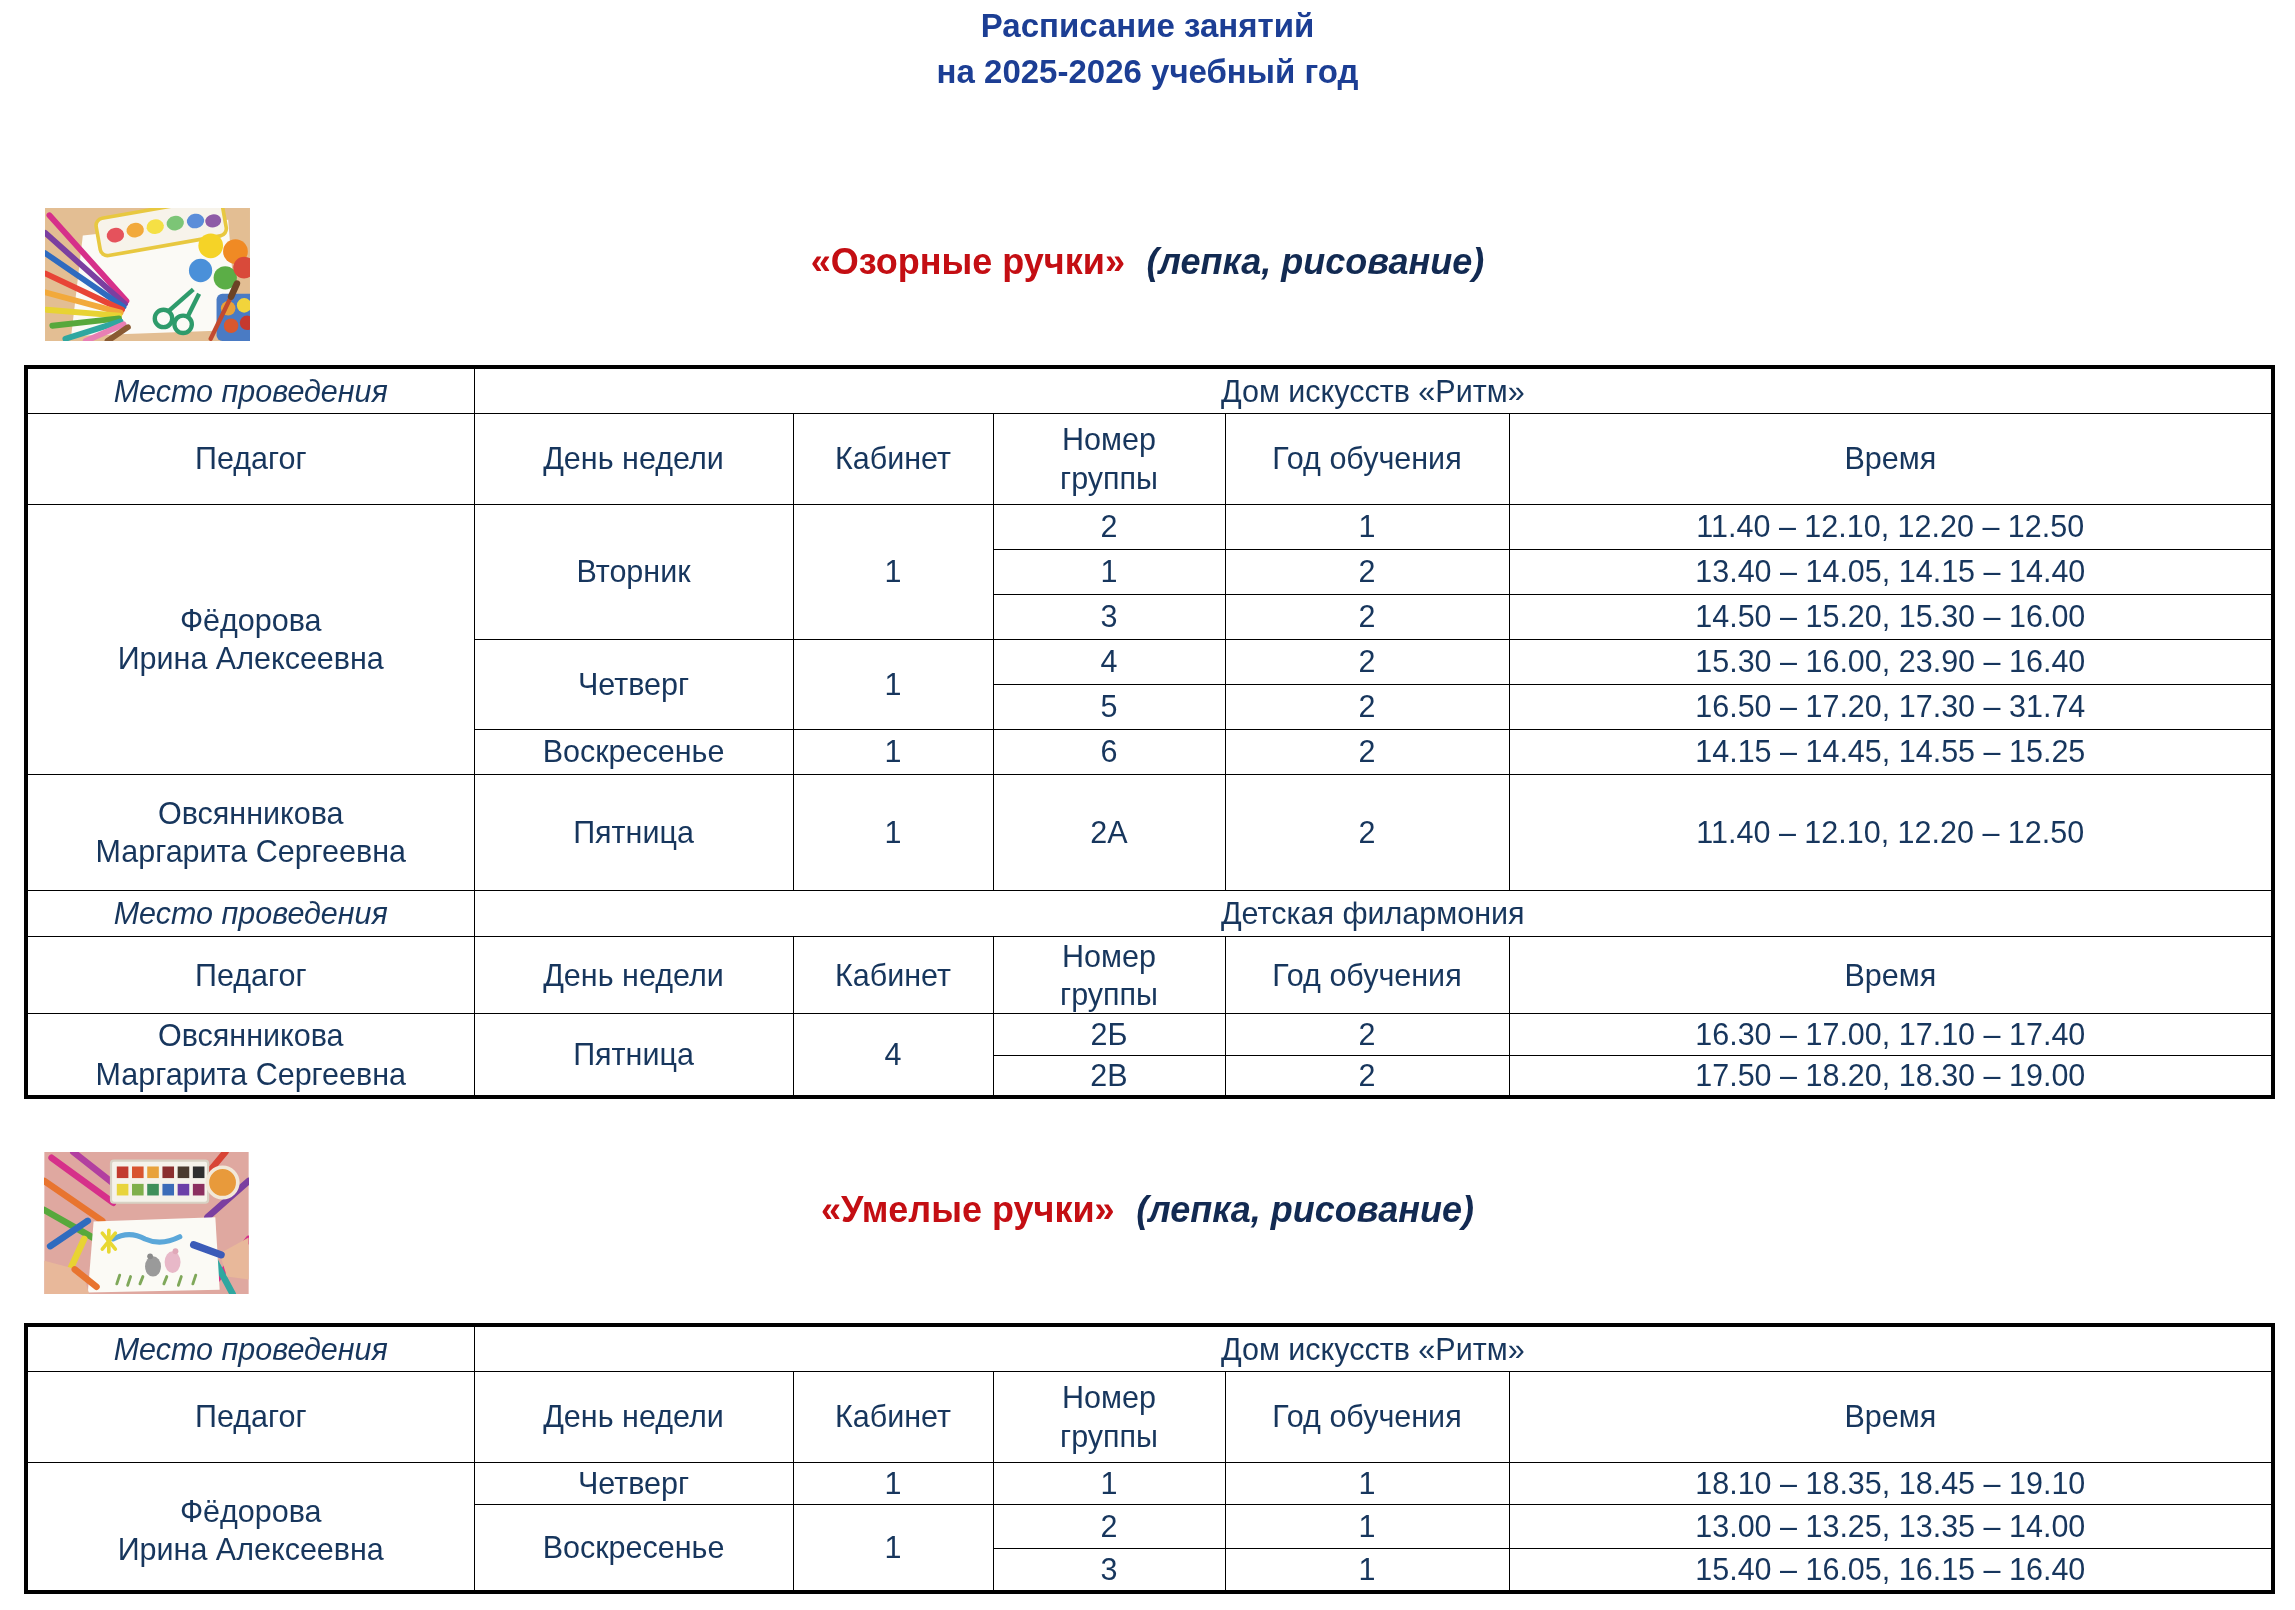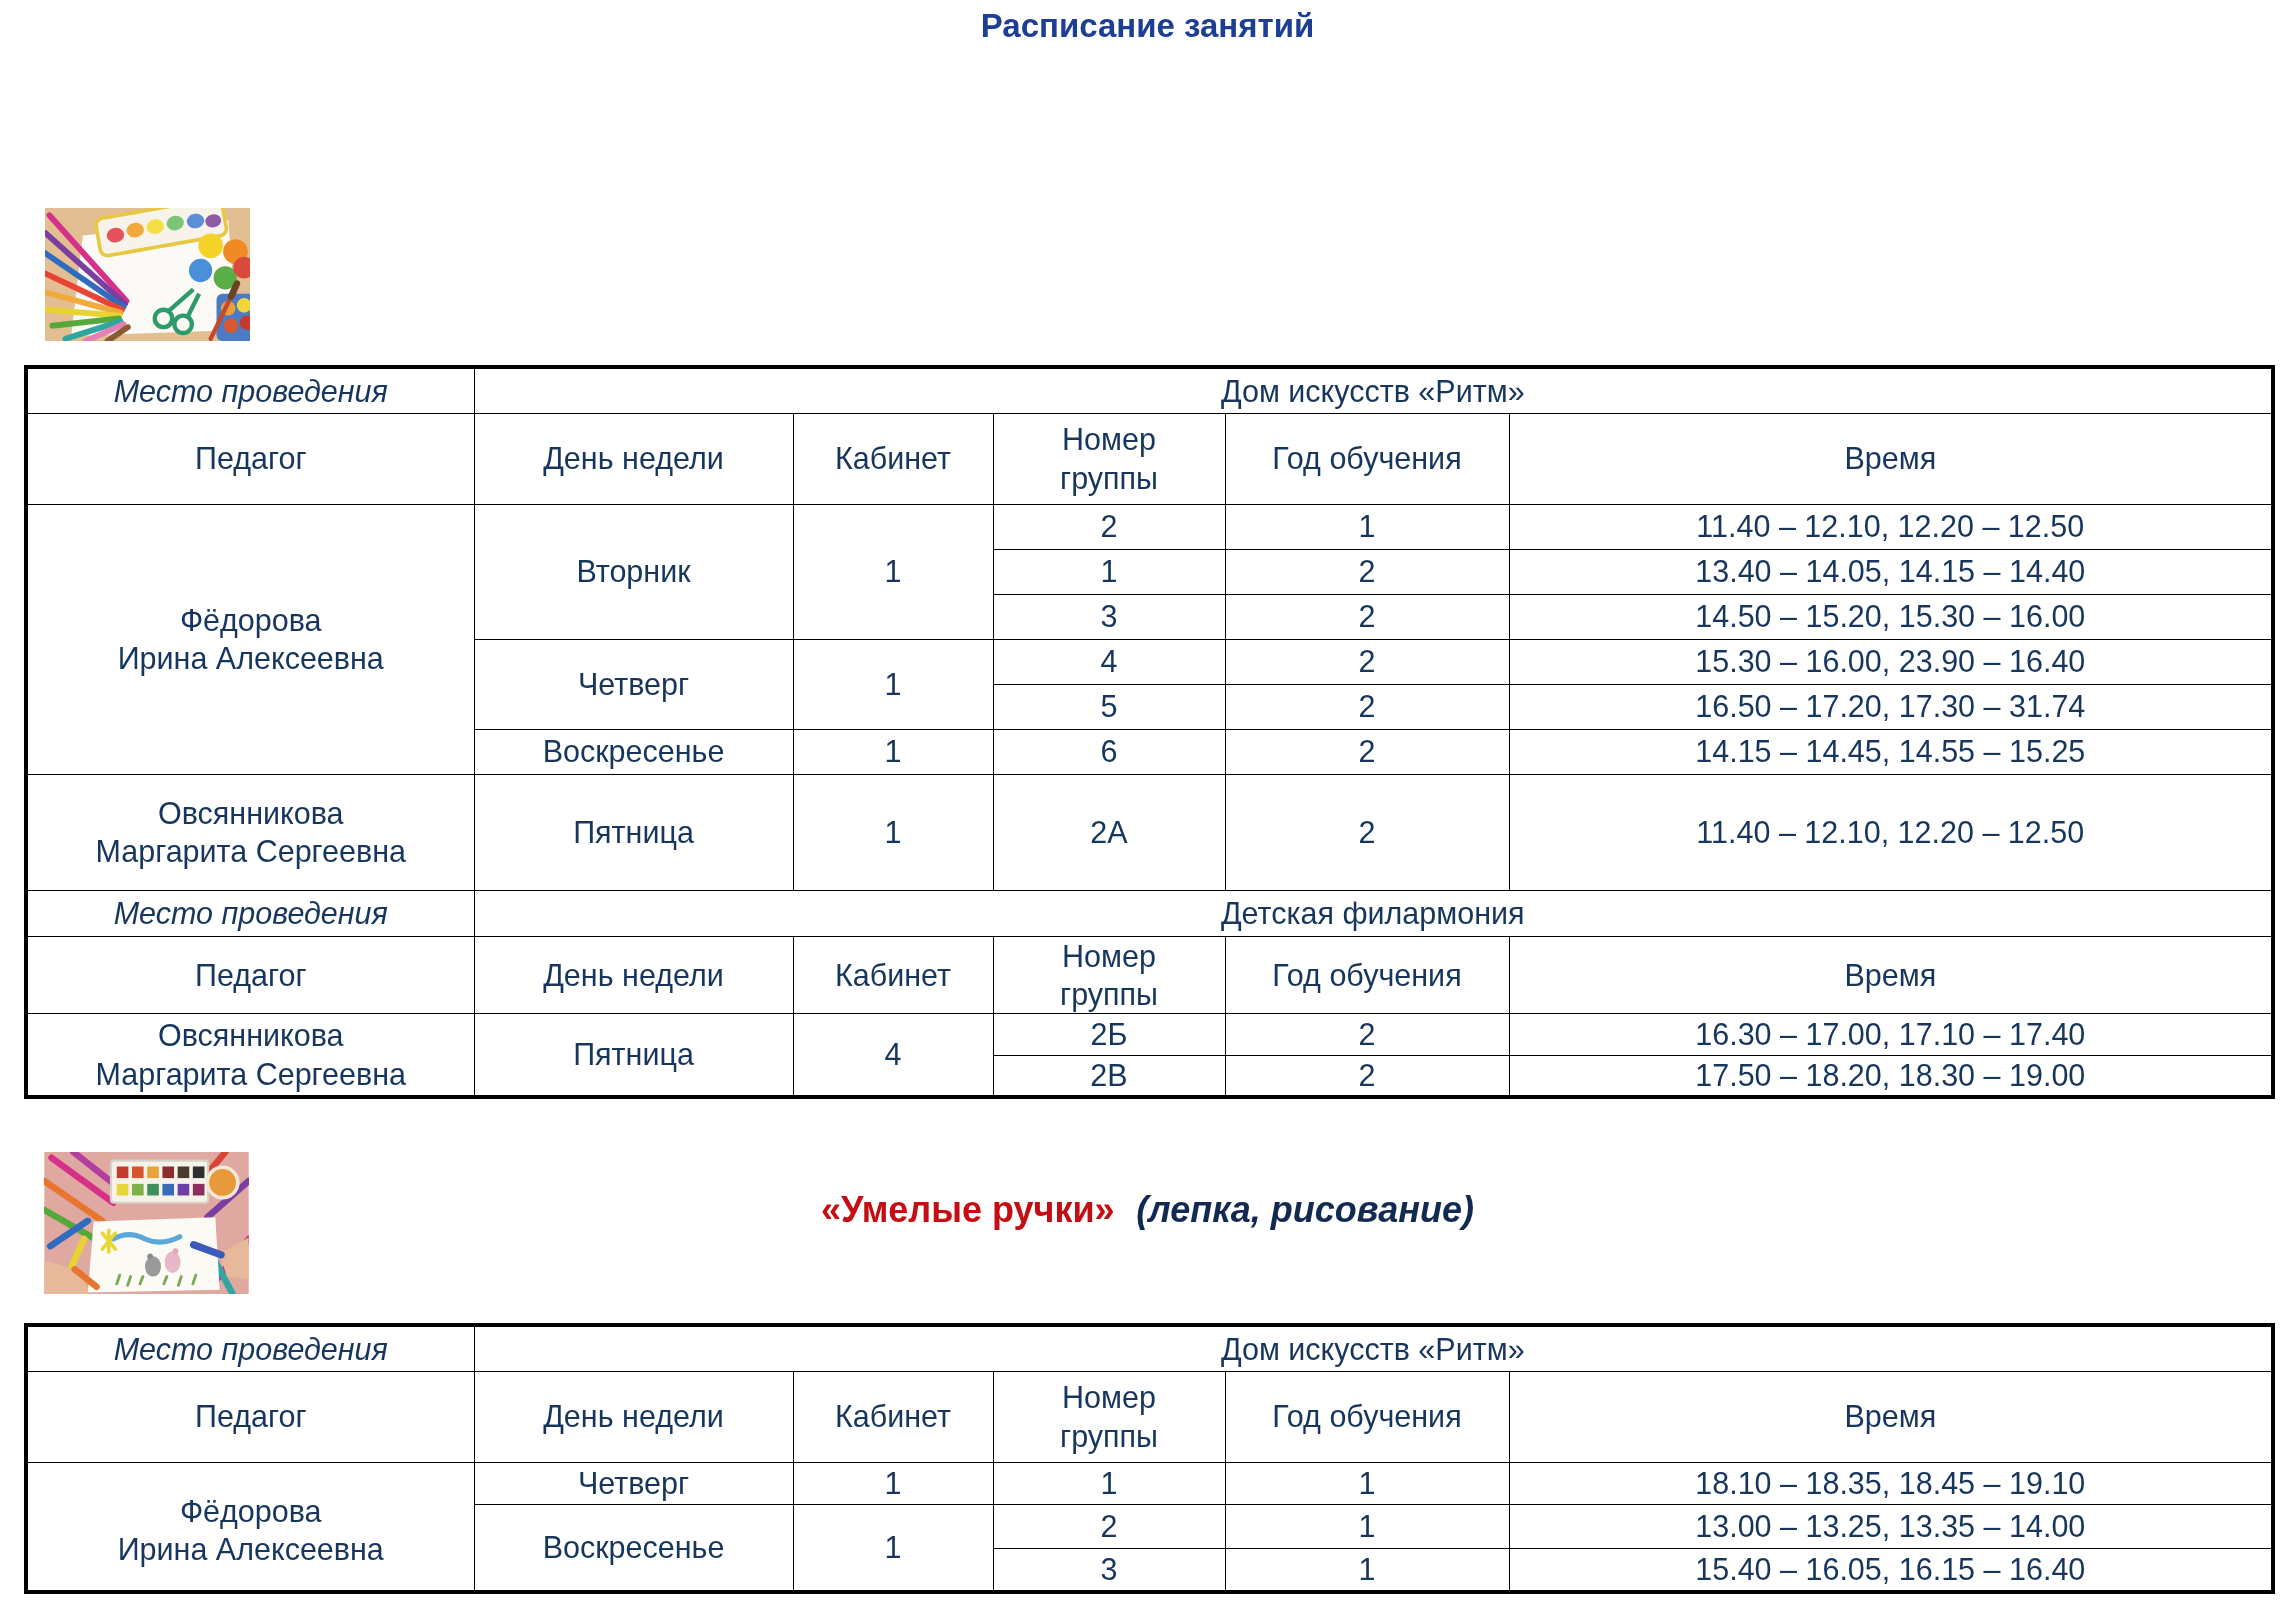--- a/index.html
+++ b/index.html
@@ -33,20 +33,21 @@
   td.day{font-weight:bold;font-size:32px;}
   td.vtop{vertical-align:top;padding-top:2.9px;}
 </style>
 </head>
 <body>
 
 <div class="page">
 
   <div class="title-block">
     <div class="title-line">Расписание занятий</div>
+    <div class="title-line">на 2025-2026 учебный год</div>
   </div>
 
   <svg class="collage" style="left:45px;top:208px" width="205" height="133" viewBox="0 0 282 183">
     <rect width="282" height="183" fill="#E3BE93"></rect>
     <polygon points="52,38 252,16 264,168 36,176" fill="#FBFAF6"></polygon>
 
     <g stroke-linecap="round" stroke-width="8">
       <line x1="112" y1="128" x2="6" y2="10" stroke="#D6308A"></line>
       <line x1="110" y1="132" x2="0" y2="34" stroke="#7B3FA0"></line>
       <line x1="108" y1="136" x2="0" y2="62" stroke="#2F6BBF"></line>
@@ -84,20 +85,24 @@
 
     <rect x="236" y="118" width="60" height="65" rx="8" fill="#4A7BC4"></rect>
     <circle cx="252" cy="138" r="10" fill="#E8A13A"></circle>
     <circle cx="274" cy="134" r="10" fill="#F2D43B"></circle>
     <circle cx="256" cy="162" r="10" fill="#D8582F"></circle>
     <circle cx="278" cy="158" r="10" fill="#C6392F"></circle>
     <line x1="228" y1="180" x2="256" y2="122" stroke="#C24A2F" stroke-width="6" stroke-linecap="round"></line>
     <line x1="256" y1="122" x2="264" y2="104" stroke="#6B4226" stroke-width="9" stroke-linecap="round"></line>
   </svg>
 
+  <div class="section-heading" style="top:242px">
+    <span class="main">«Озорные ручки»</span>
+    <span class="sub">(лепка, рисование)</span>
+  </div>
 
   <table class="tbl" style="top:365px">
     <colgroup>
       <col style="width:448px">
         <col style="width:319px">
         <col style="width:200px">
       <col style="width:232px">
         <col style="width:284px">
         <col style="width:764px">
     </colgroup>

